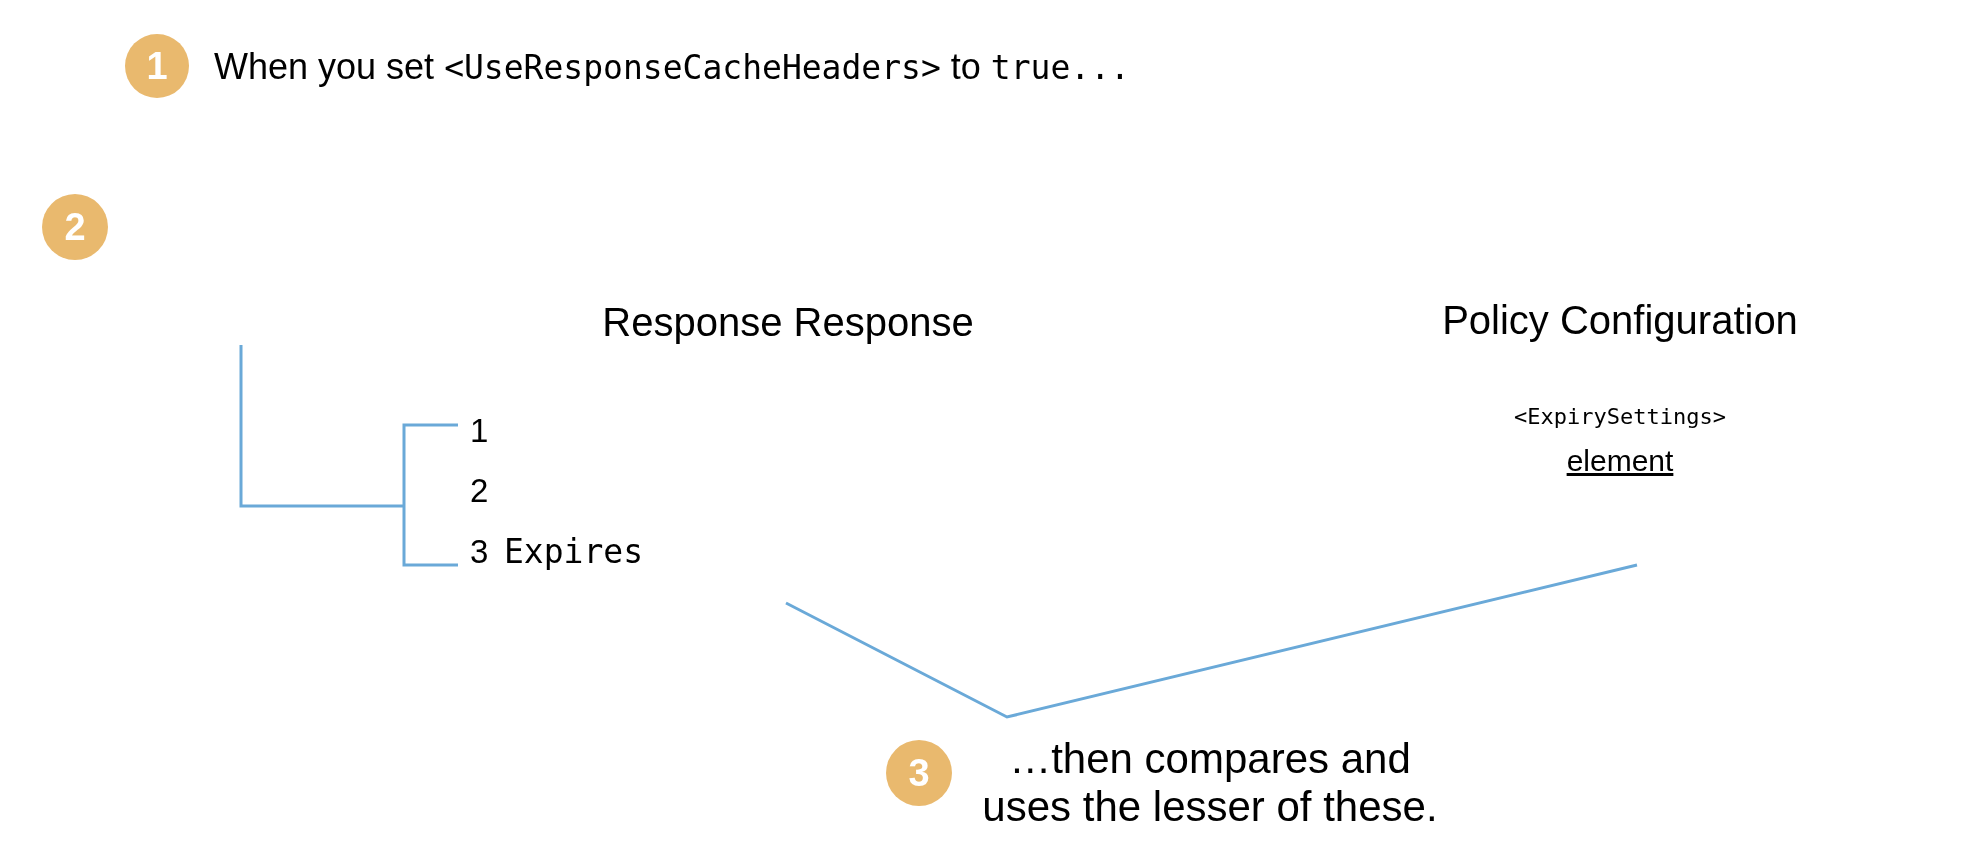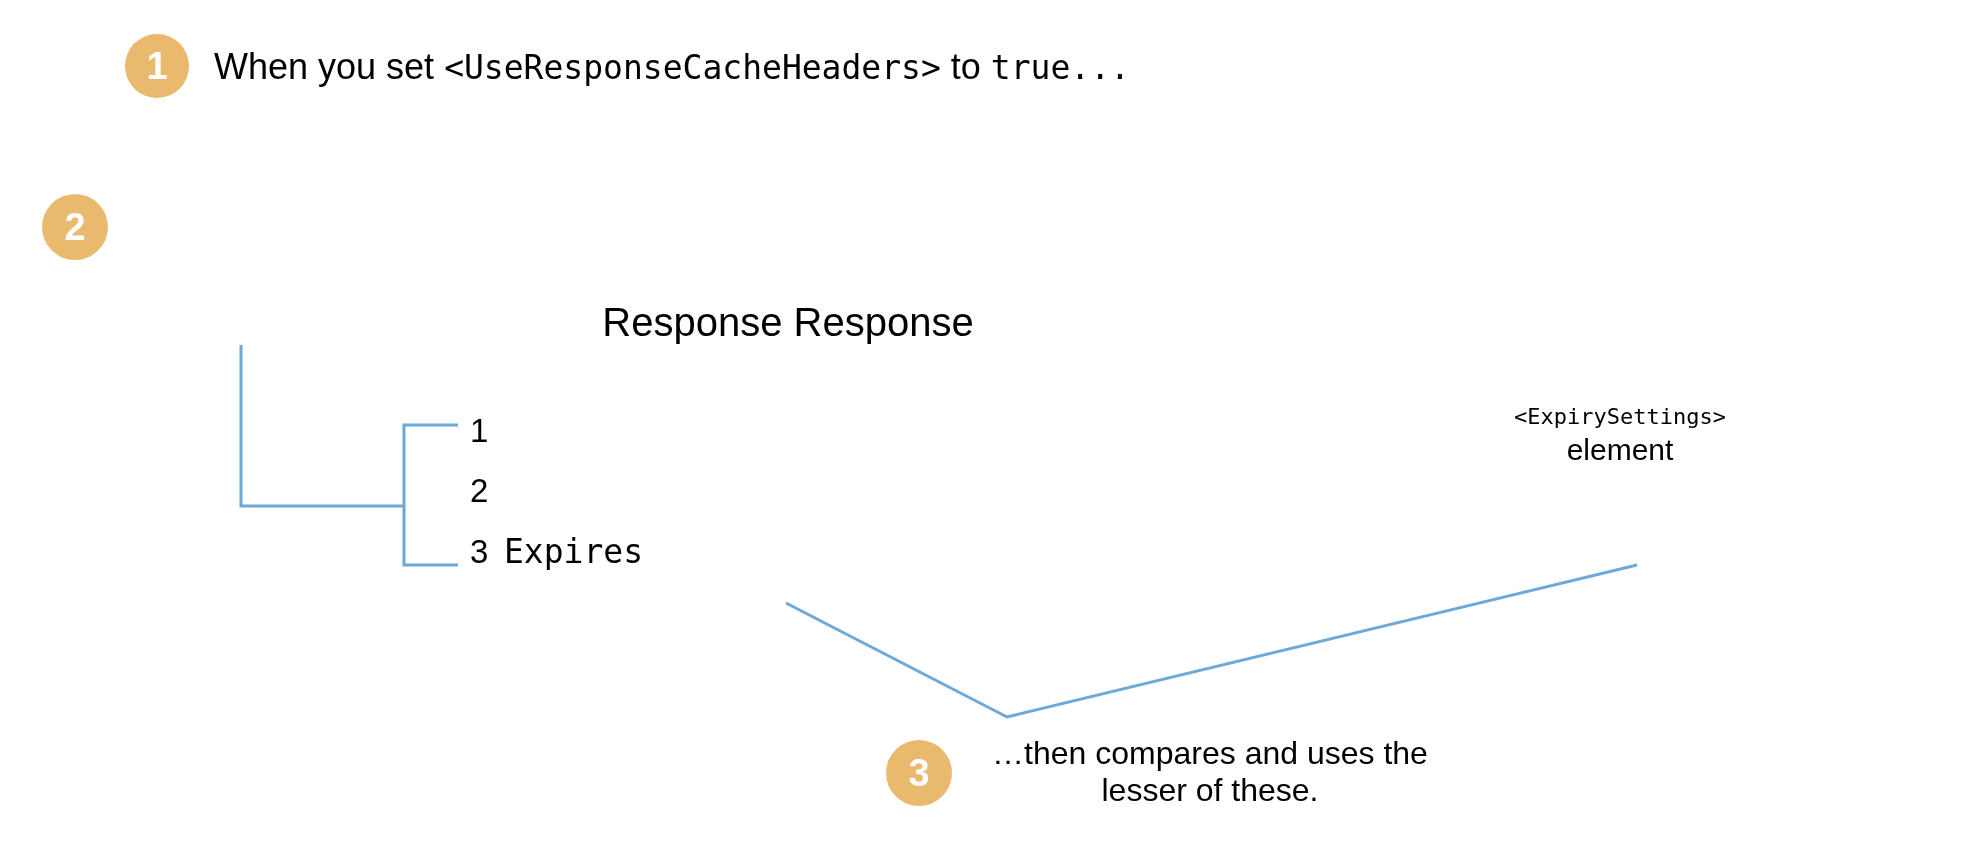--- a/index.html
+++ b/index.html
@@ -131,32 +131,33 @@
     top: 404px;
     width: 390px;
     text-align: center;
   }
   #policy-element-name {
     font-family: "DejaVu Sans Mono", monospace;
     font-size: 22px;
     white-space: nowrap;
   }
   #policy-element-word {
-    margin-top: 4px;
+    margin-top: 15px;
     font-family: "Liberation Sans", sans-serif;
     font-size: 30px;
+    text-decoration: underline;
   }
 
   
   #step3-text {
     position: absolute;
     left: 975px;
     top: 735px;
     width: 470px;
-    font-size: 32px;
+    font-size: 42px;
     line-height: 1.15;
     text-align: center;
   }
 </style>
 </head>
 <body>
 
 <div id="stage">
 
   <svg id="connectors" viewBox="0 0 1966 858" xmlns="http://www.w3.org/2000/svg">
@@ -185,20 +186,21 @@
     </div>
     <div class="row">
       <span class="num">2</span>
     </div>
     <div class="row">
       <span class="num">3</span>
       <span class="val">Expires</span>
     </div>
   </div>
 
+  <div class="col-heading" id="heading-policy">Policy Configuration</div>
 
   <div id="policy-block">
     <div id="policy-element-name">&lt;ExpirySettings&gt;</div>
     <div id="policy-element-word">element</div>
   </div>
 
   <div class="badge" id="badge-3" style="background:#e9b96e;">3</div>
 
   <div id="step3-text">…then compares and uses the lesser of these.</div>
 

